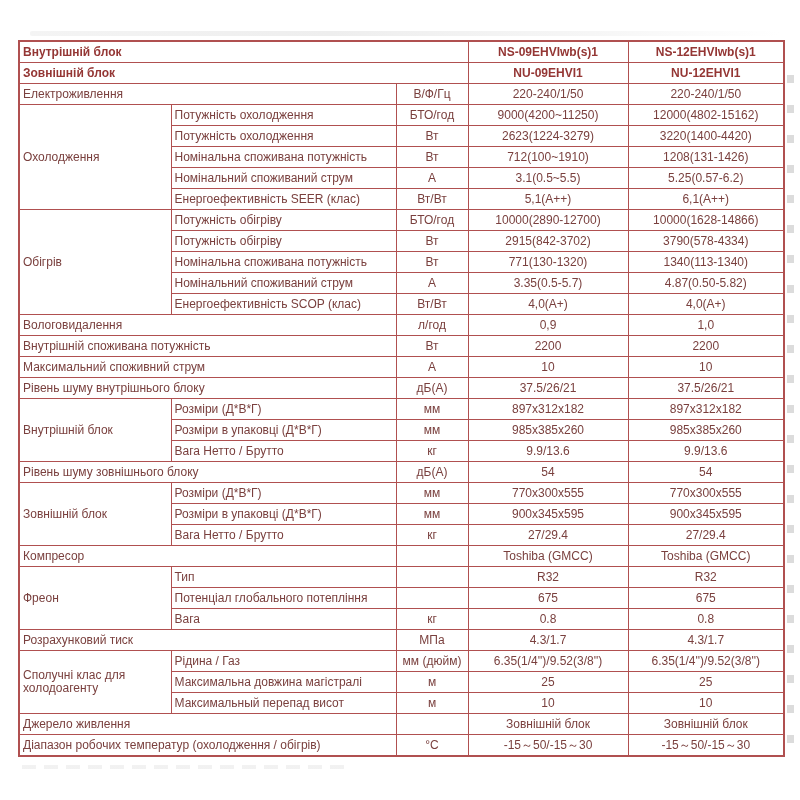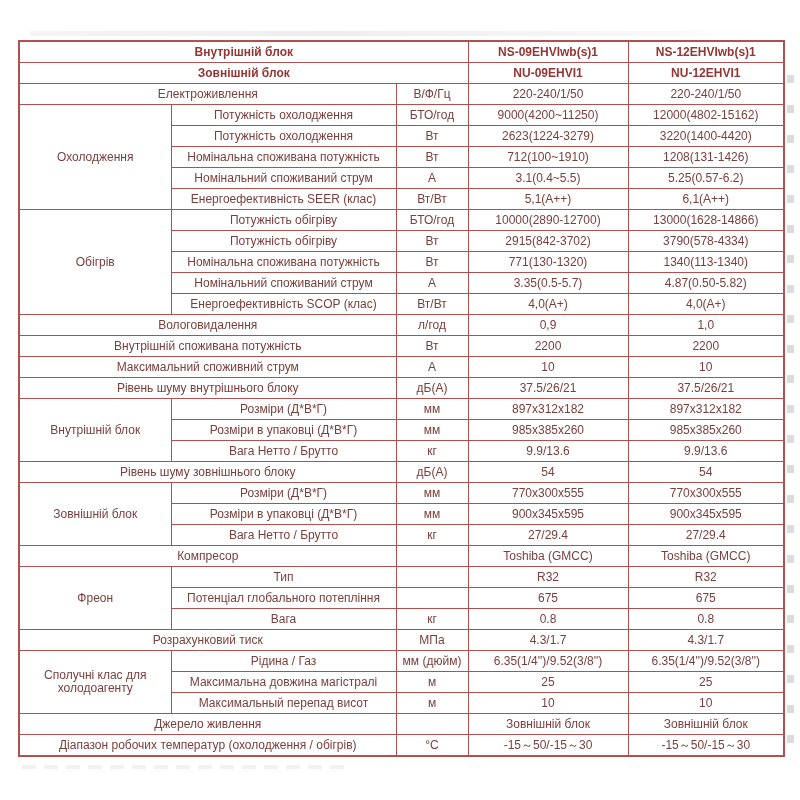--- a/index.html
+++ b/index.html
@@ -28,21 +28,21 @@
     border:2px solid var(--border);
   }
   table.spec td{
     border:1px solid var(--border);
     height:20px;padding:0 3px;
     font-size:12px;line-height:13px;
     color:var(--text);
     text-align:center;vertical-align:middle;
     overflow:hidden;white-space:nowrap;
   }
-  table.spec td.al{text-align:center;white-space:normal;}
+  table.spec td.al{text-align:left;white-space:normal;}
   table.spec td.bold{font-weight:bold;color:var(--heading);}
   .edge-dots{position:absolute;left:787px;top:75px;width:8px;height:685px;}
   .edge-dots span{
     position:absolute;left:0;width:7px;height:8px;background:#dcdcdc;display:block;
   }
 </style>
 </head>
 <body>
 
 <div class="top-smudge"></div>
@@ -87,35 +87,35 @@
       </tr>
       <tr>
         <td class="al">Номінальна споживана потужність</td>
         <td>Вт</td>
         <td>712(100~1910)</td>
         <td>1208(131-1426)</td>
       </tr>
       <tr>
         <td class="al">Номінальний споживаний струм</td>
         <td>А</td>
-        <td>3.1(0.4~5.5)</td>
+        <td>3.1(0.5~5.5)</td>
         <td>5.25(0.57-6.2)</td>
       </tr>
       <tr>
         <td class="al">Енергоефективність SEER (клас)</td>
         <td>Вт/Вт</td>
         <td>5,1(А++)</td>
         <td>6,1(А++)</td>
       </tr>
       <tr>
         <td rowspan="5" class="al">Обігрів</td>
         <td class="al">Потужність обігріву</td>
         <td>БТО/год</td>
         <td>10000(2890-12700)</td>
-        <td>13000(1628-14866)</td>
+        <td>10000(1628-14866)</td>
       </tr>
       <tr>
         <td class="al">Потужність обігріву</td>
         <td>Вт</td>
         <td>2915(842-3702)</td>
         <td>3790(578-4334)</td>
       </tr>
       <tr>
         <td class="al">Номінальна споживана потужність</td>
         <td>Вт</td>

